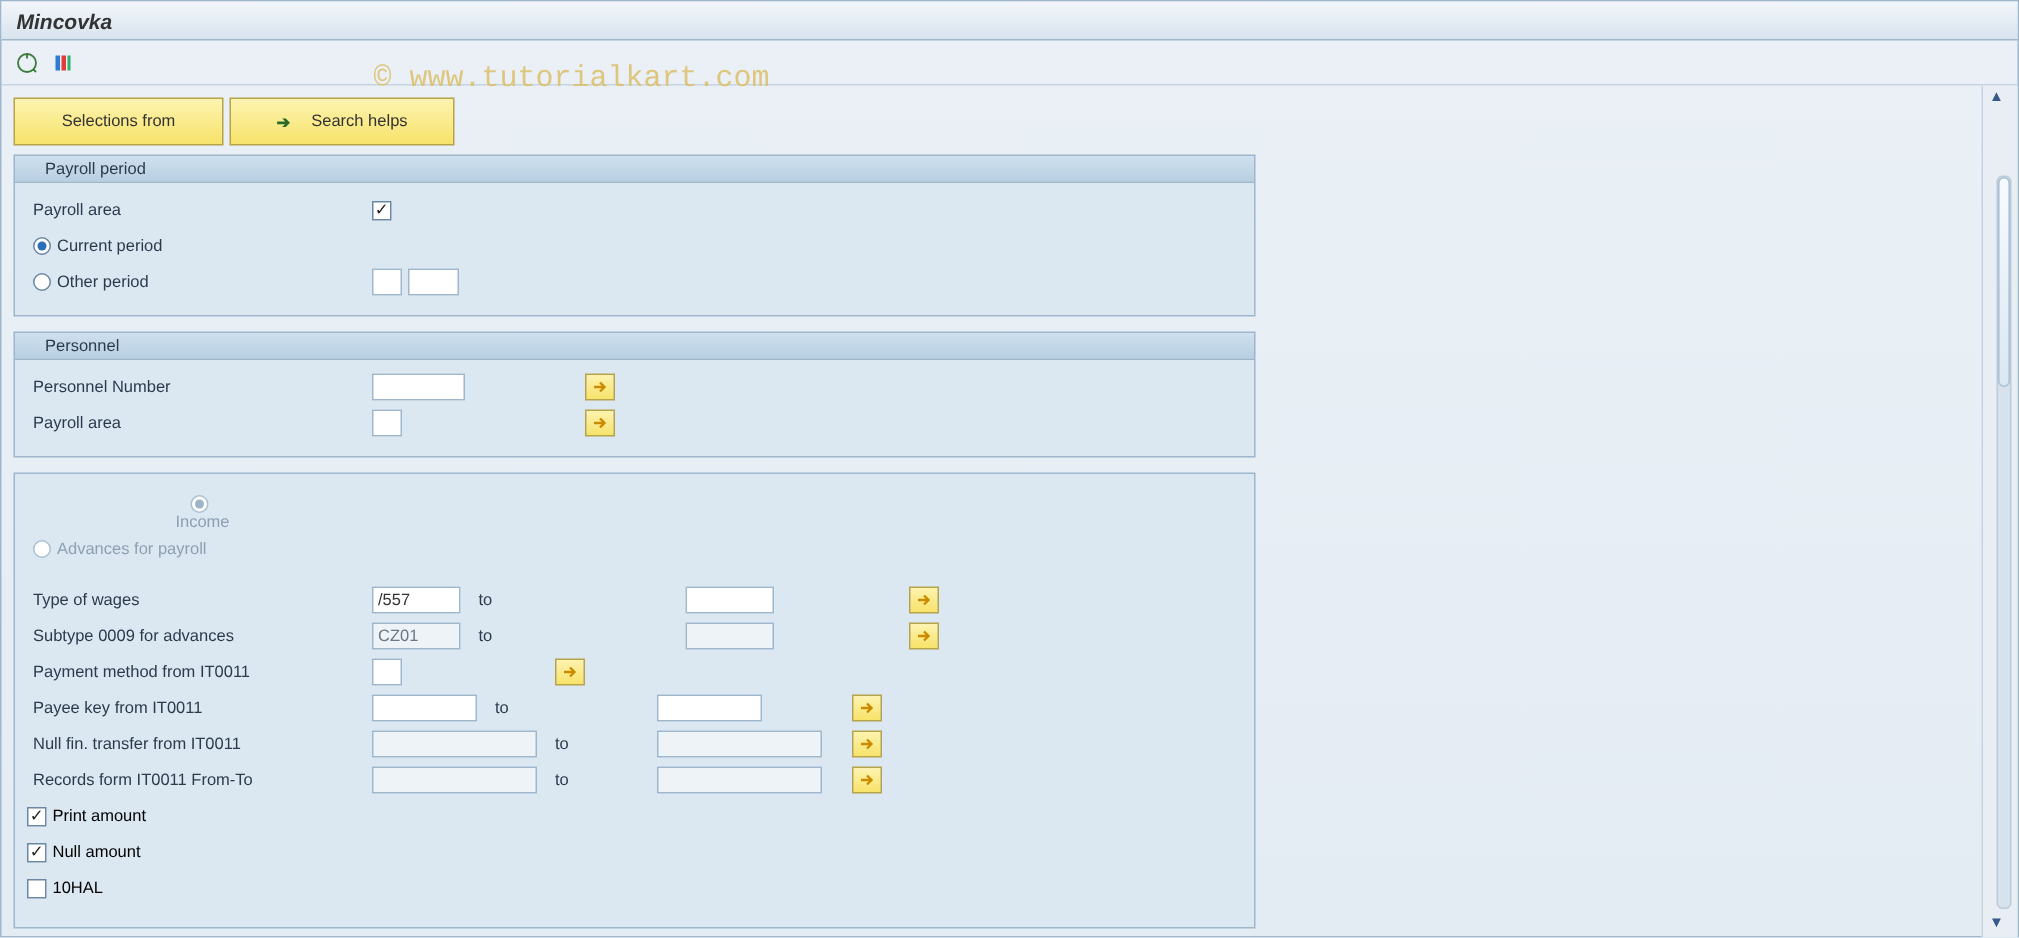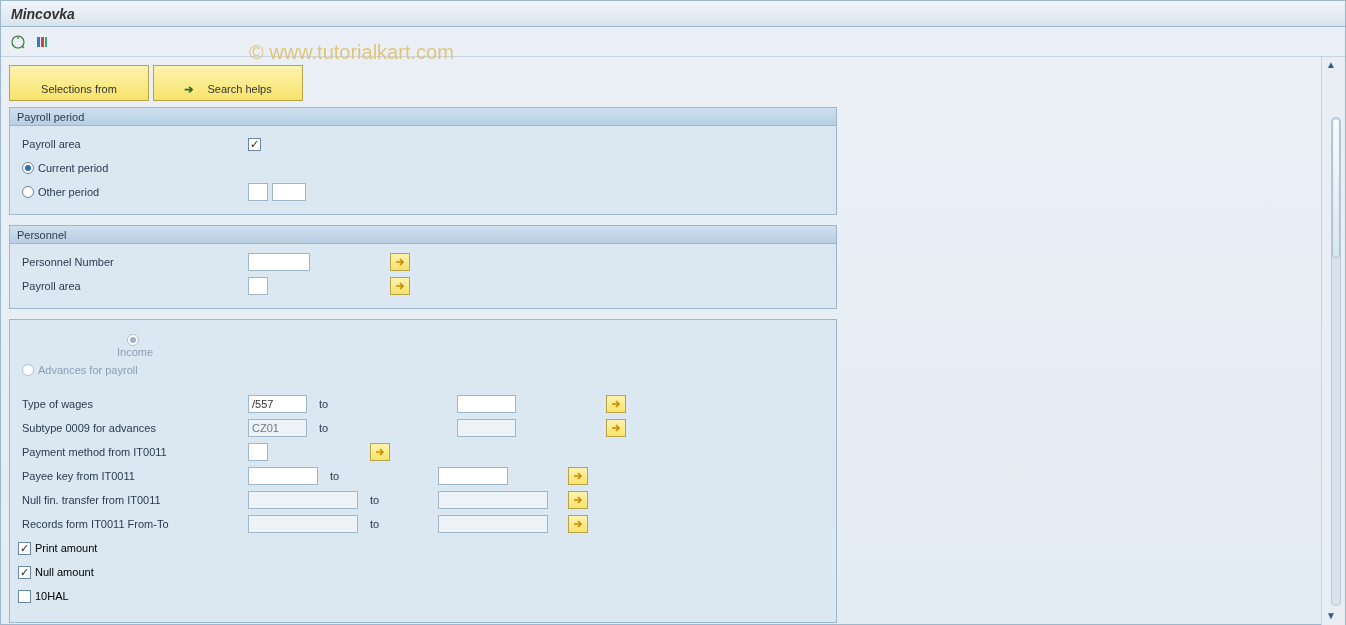--- a/index.html
+++ b/index.html
@@ -1,36 +1,36 @@
 <!DOCTYPE html>
 <html><head>
 <meta charset="utf-8">
 <style>
   * { box-sizing: border-box; margin: 0; padding: 0; }
   html, body { width: 1346px; height: 625px; font-family: Arial, sans-serif; font-size: 11px; background: #e8eef4; overflow: hidden; }
   .page { width: 1346px; height: 625px; position: relative; background: linear-gradient(#eaf0f6,#e4ecf3); border:1px solid #9fb7cc; }
   .titlebar { height: 26px; background: linear-gradient(#f2f6fa,#d8e3ee); border-bottom: 1px solid #9fb7cc; display:flex; align-items:center; padding-left:10px; font-style: italic; font-weight:bold; font-size:14px; color:#333; }
   .toolbar { height: 30px; display:flex; align-items:center; gap:6px; padding-left:8px; border-bottom:1px solid #c6d4e1; }
   .tbicon { width:18px; height:18px; display:inline-flex; align-items:center; justify-content:center; }
-  .watermark { position:absolute; left:248px; top:40px; color:#dcbf68; font-family:Liberation Sans, sans-serif; font-size:20px; opacity:0.85; pointer-events:none; }
+  .watermark { position:absolute; left:248px; top:40px; color:#dcbf68; font-family:Liberation Mono, monospace; font-size:20px; opacity:0.85; pointer-events:none; }
   .body { display:flex; height: calc(625px - 56px); }
   .content { flex:1; padding:8px 0 0 8px; overflow:hidden; position:relative; }
   .scrollcol { width:24px; background:#e8eef4; border-left:1px solid #c6d4e1; position:relative; }
   .scroll-up, .scroll-dn { position:absolute; left:4px; width:14px; height:14px; font-size:10px; color:#35598a; }
   .scroll-up { top:2px; } .scroll-dn { bottom:2px; }
   .scrollbar2 { position:absolute; right:4px; top:60px; bottom:20px; width:10px; background:#d7e2ec; border:1px solid #b9cad9; border-radius:4px; }
   .scrollbar2 .thumb { position:absolute; top:0; left:0; right:0; height:140px; background:linear-gradient(#f7fbff,#dbe7f1); border:1px solid #a9bfd3; border-radius:4px; }
 
   .btnrow { display:flex; gap:4px; margin-bottom:6px; }
-  .btn { height:32px; background:linear-gradient(#fdf3b0,#f7e36a); border:1px solid #b7a44a; display:inline-flex; justify-content:center; font-size:11px; color:#333; padding:17px 8px; }
+  .btn { height:32px; background:linear-gradient(#fdf3b0,#f7e36a); border:1px solid #b7a44a; display:inline-flex; align-items:center; justify-content:center; font-size:11px; color:#333; padding:6px 8px; }
   .btn.w140{width:140px;} .btn.w150{width:150px;}
   .btn .arr { margin-right:14px; color:#2a6b2a; font-weight:bold; }
 
   .group { width: 828px; border:1px solid #9fb7cc; background:#dbe7f1; margin-bottom:10px; }
-  .group-hd { height:18px; background:linear-gradient(#cfe0ee,#b8cfe2); border-bottom:1px solid #9fb7cc; padding-left:7px; font-size:11px; color:#2b3b4d; display:flex; align-items:center; }
+  .group-hd { height:18px; background:linear-gradient(#cfe0ee,#b8cfe2); border-bottom:1px solid #9fb7cc; padding-left:20px; font-size:11px; color:#2b3b4d; display:flex; align-items:center; }
   .group-body { padding:6px 8px 10px 8px; }
   .row { display:flex; align-items:center; height:24px; }
   .lbl { width: 230px; color:#2b3b4d; padding-left:4px; }
   .radio { width:12px; height:12px; border:1px solid #6a87a3; border-radius:50%; display:inline-flex; align-items:center; justify-content:center; margin-right:4px; background:#fff; }
   .radio.sel::after{content:""; width:6px;height:6px;background:#2b6fb5;border-radius:50%; display:block;}
   .radio.dis{border-color:#a9bfd3;}
   .radio.dis.sel::after{background:#9db3c8;}
   .chk { width:13px; height:13px; border:1px solid #6a87a3; background:#fff; display:inline-flex; align-items:center; justify-content:center; margin-right:4px; font-size:11px; color:#222; }
   .chk.on::after{content:"✓"; line-height:11px;}
   .inp { height:18px; border:1px solid #9fb7cc; background:#fff; padding:0 3px; font-size:11px; color:#333;}

